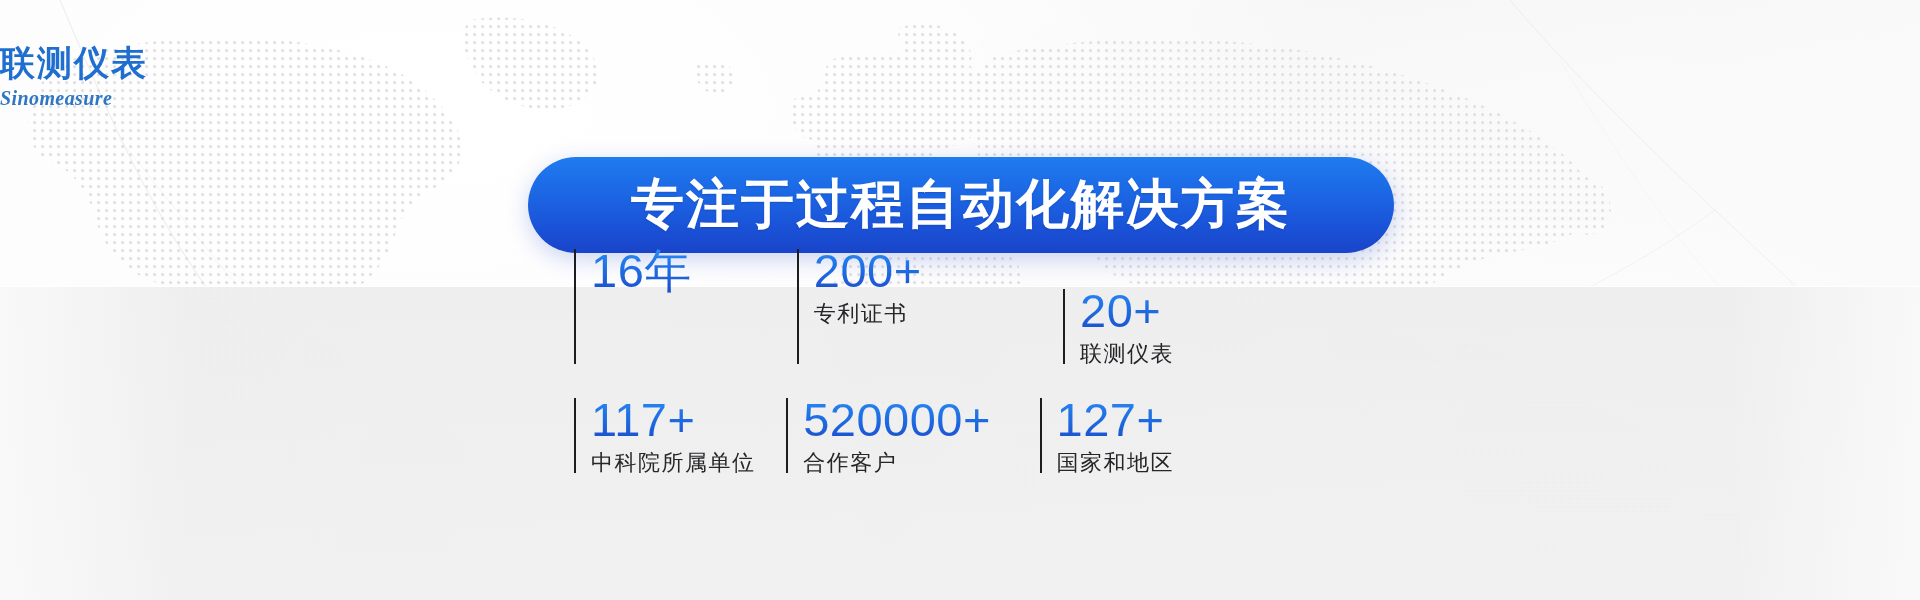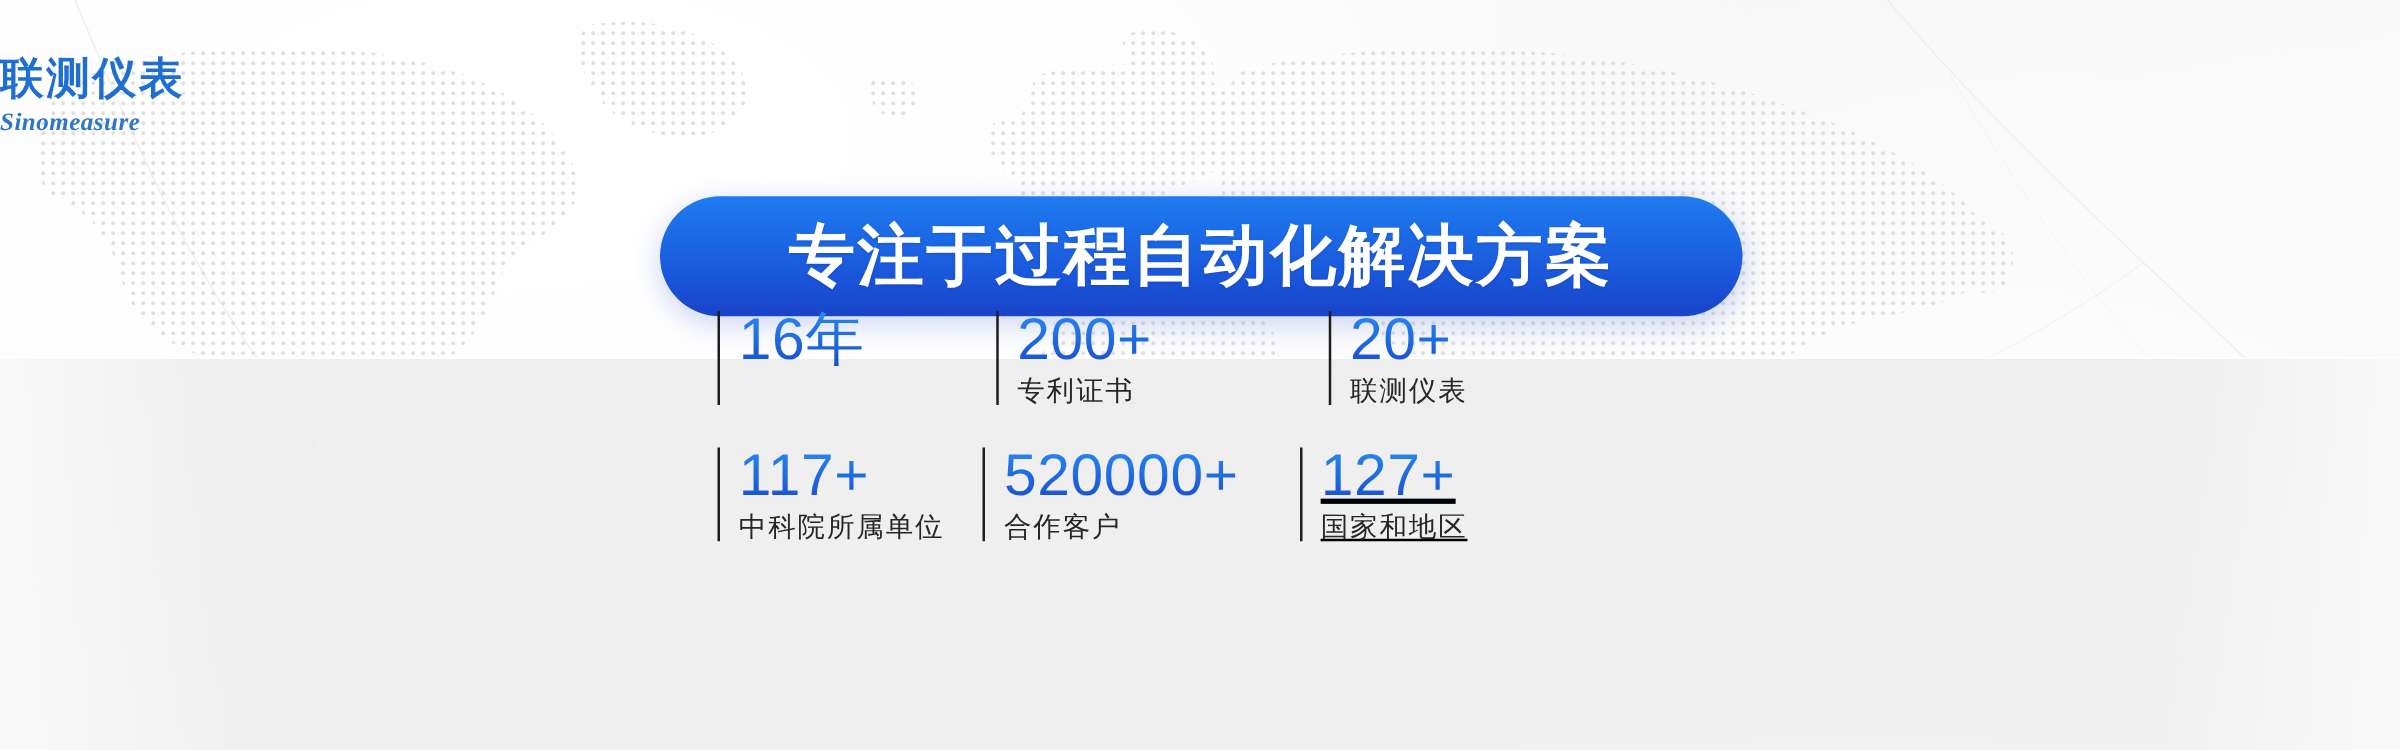--- a/index.html
+++ b/index.html
@@ -128,24 +128,24 @@
     color:#262629;
     letter-spacing:1.5px;
     line-height:1.3;
     margin-top:2px;
     white-space:nowrap;
   }
 
   
   .r1 .c1{width:230px;}
   .r1 .c2{width:275px;}
-  .r1 .c3{width:auto;}
+  .r1 .c3{width:auto;margin-top:40px;}
   .r2 .c1{width:230px;}
   .r2 .c2{width:275px;}
-  .r2 .c3{width:auto;text-decoration:underline;}
+  .r2 .c3{width:auto;}
   .stats-row.r2{margin-top:26px;}
 </style>
 </head>
 <body>
 
 <div class="banner">
 
   <div class="bg-marble"></div>
 
   <svg class="bg-veins" viewBox="0 0 1920 600" preserveAspectRatio="none" aria-hidden="true">

